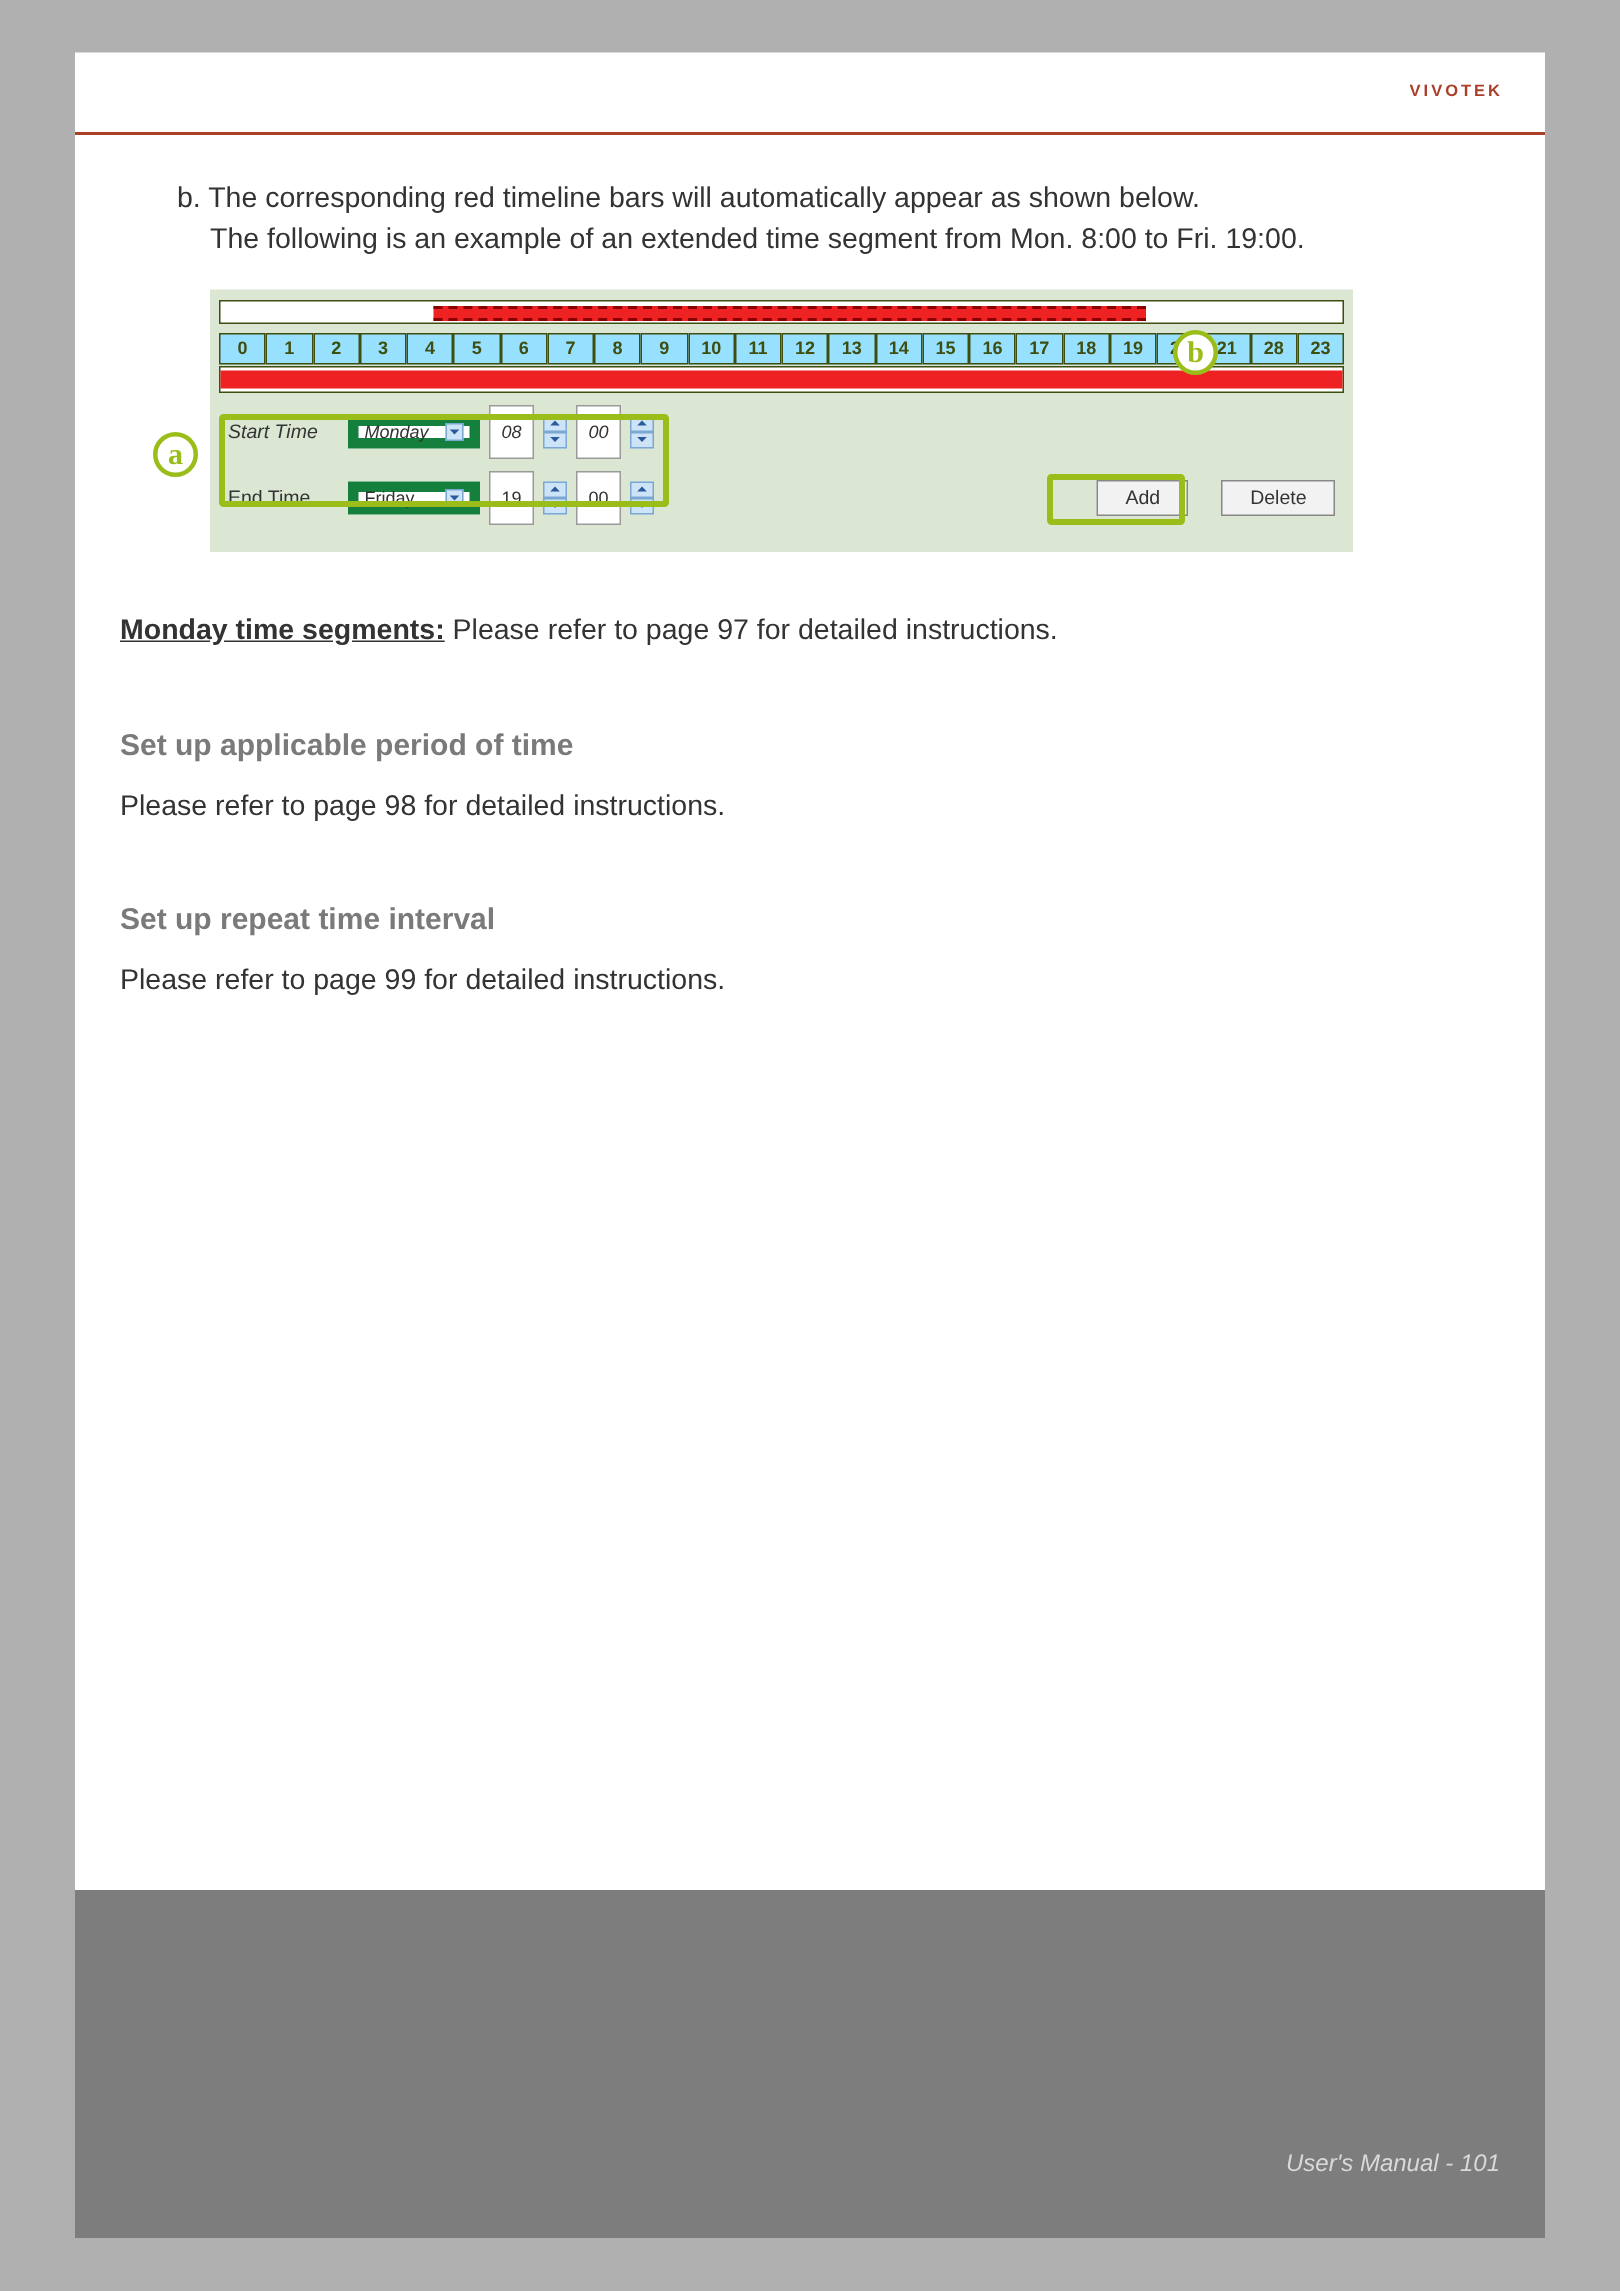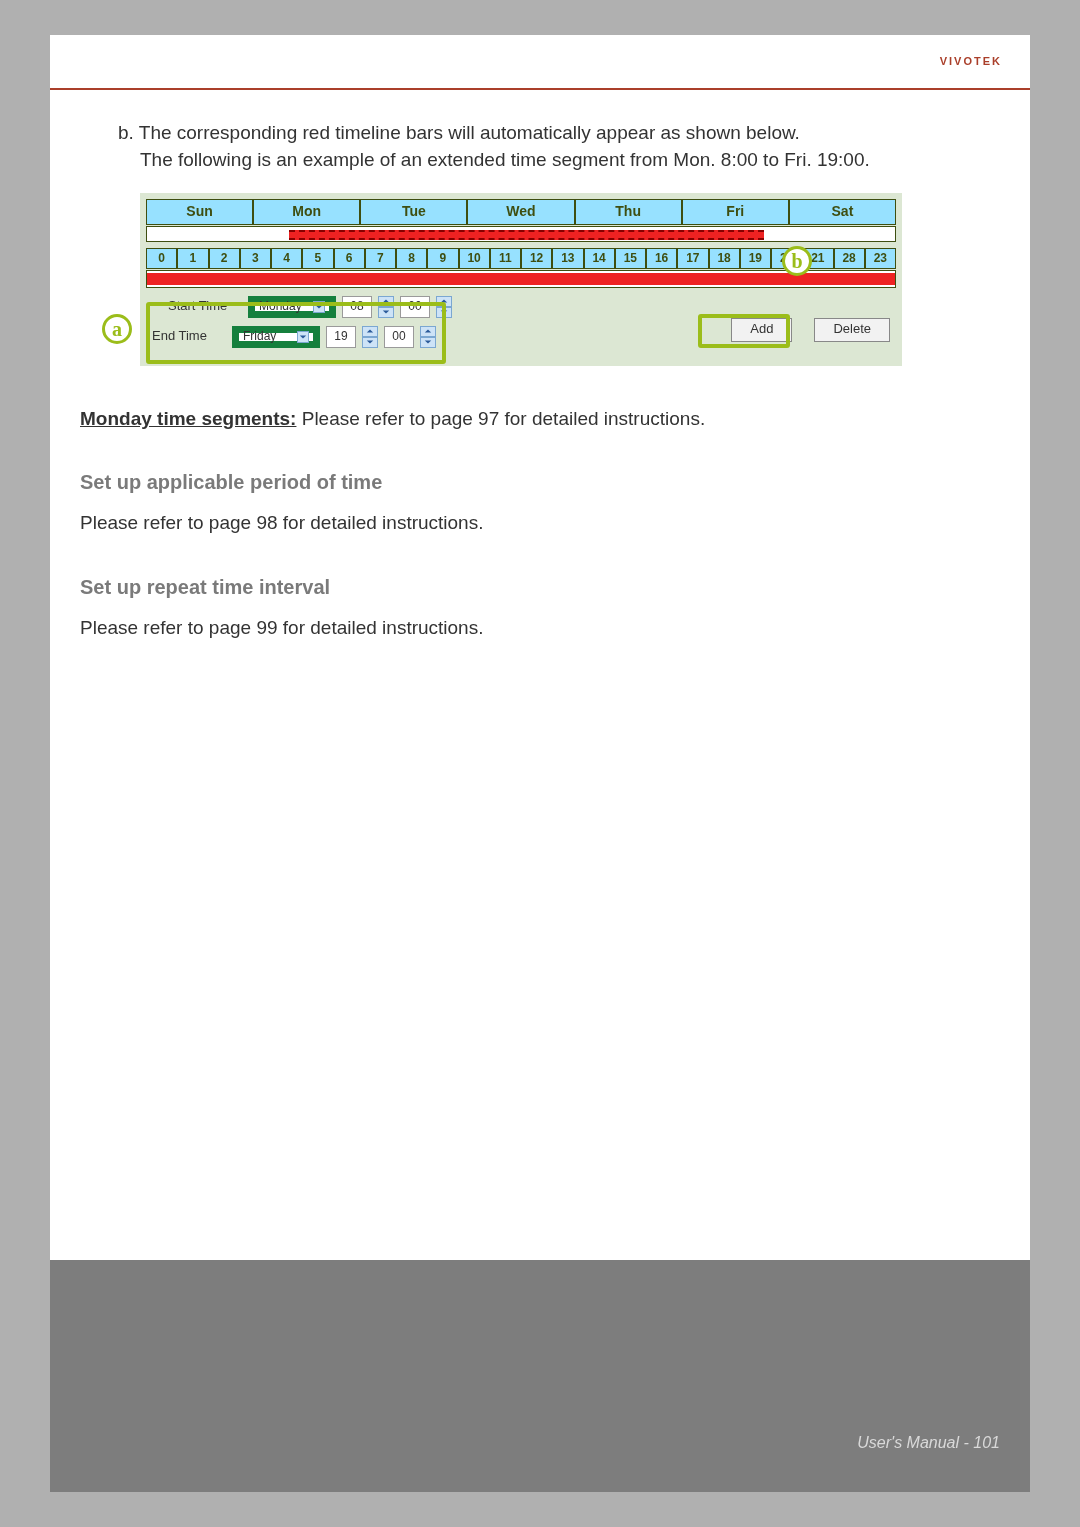--- a/index.html
+++ b/index.html
@@ -93,21 +93,21 @@
   .time-row .label { width:74px; font-size:13px; color:#333; }
   .time-row .sel {
     width:88px; height:22px; background:#fff;
     border:7px solid #15803d;
     display:flex; align-items:center; justify-content:space-between;
     padding:0 4px; font-size:12px;
   }
   .time-row .sel .cv { width:12px;height:12px; background:#cde3f7; border:1px solid #7ba7d1; display:flex;align-items:center;justify-content:center; }
   .time-row .sel .cv svg{width:8px;height:8px;}
   .spin {
-    width:30px; height:22px; background:#fff; border:1px solid #9a9a9a;
+    width:30px; height:36px; background:#fff; border:1px solid #9a9a9a;
     display:flex; align-items:center; justify-content:center; font-size:12px;
     padding:0 2px;
   }
   .spinbtn {
     width:16px; height:22px;
     display:flex; flex-direction:column;
   }
   .spinbtn div{ flex:1; background:#cde3f7; border:1px solid #7ba7d1; display:flex;align-items:center;justify-content:center;}
   .spinbtn svg{width:8px;height:6px;}
 
@@ -138,21 +138,21 @@
     font-size:13px; display:flex;align-items:center;justify-content:center;
   }
   .add-highlight {
     position:absolute; right:106px; bottom:0px;
     width:92px; height:34px;
     border:4px solid #9bbd1a; border-radius:3px;
     pointer-events:none;
   }
 
   .section-heading {
-    margin-top:36px;
+    margin-top:48px;
     font-weight:bold; color:#7a7a7a; font-size:20px;
   }
   .section-body { margin-top:14px; font-size:19px; color:#333; }
 
   .footer {
     position:absolute; left:0; right:0; bottom:0;
     height:232px;
     background:#7d7d7d;
   }
   .footer-text {
@@ -169,29 +169,20 @@
     <div class="brand">VIVOTEK</div>
   </div>
 
   <div class="content">
     <div class="sub">
       <span>b. The corresponding red timeline bars will automatically appear as shown below.</span>
       <span class="indent2">The following is an example of an extended time segment from Mon. 8:00 to Fri. 19:00.</span>
     </div>
 
     <div class="figure">
-      <div class="day-header">
-        <div class="day-cell">Sun</div>
-        <div class="day-cell">Mon</div>
-        <div class="day-cell">Tue</div>
-        <div class="day-cell">Wed</div>
-        <div class="day-cell">Thu</div>
-        <div class="day-cell">Fri</div>
-        <div class="day-cell">Sat</div>
-      </div>
       <div class="day-strip">
         <div class="red-bar" style="left:19%; right:17.5%;"></div>
       </div>
 
       <div class="hour-header">
         <div class="hour-cell">0</div>
         <div class="hour-cell">1</div>
         <div class="hour-cell">2</div>
         <div class="hour-cell">3</div>
         <div class="hour-cell">4</div>
@@ -217,21 +208,21 @@
       </div>
       <div class="hour-strip">
         <div class="hour-red"></div>
       </div>
 
       <div class="time-controls">
         <div class="left-callout"></div>
         <div class="badge badge-a">a</div>
         <div class="badge badge-b">b</div>
 
-        <div class="time-row" style="padding-left:22px;">
+        <div class="time-row" style="padding-left:6px;font-style:italic;">
           <div class="label">Start Time</div>
           <div class="sel">
             <span>Monday</span>
             <span class="cv">
                 <svg viewBox="0 0 10 10">
                   <path d="M1 3 L5 7 L9 3 Z" fill="#2a5a9a"></path>
                 </svg>
               </span>
           </div>
           <div class="spin">08</div>

